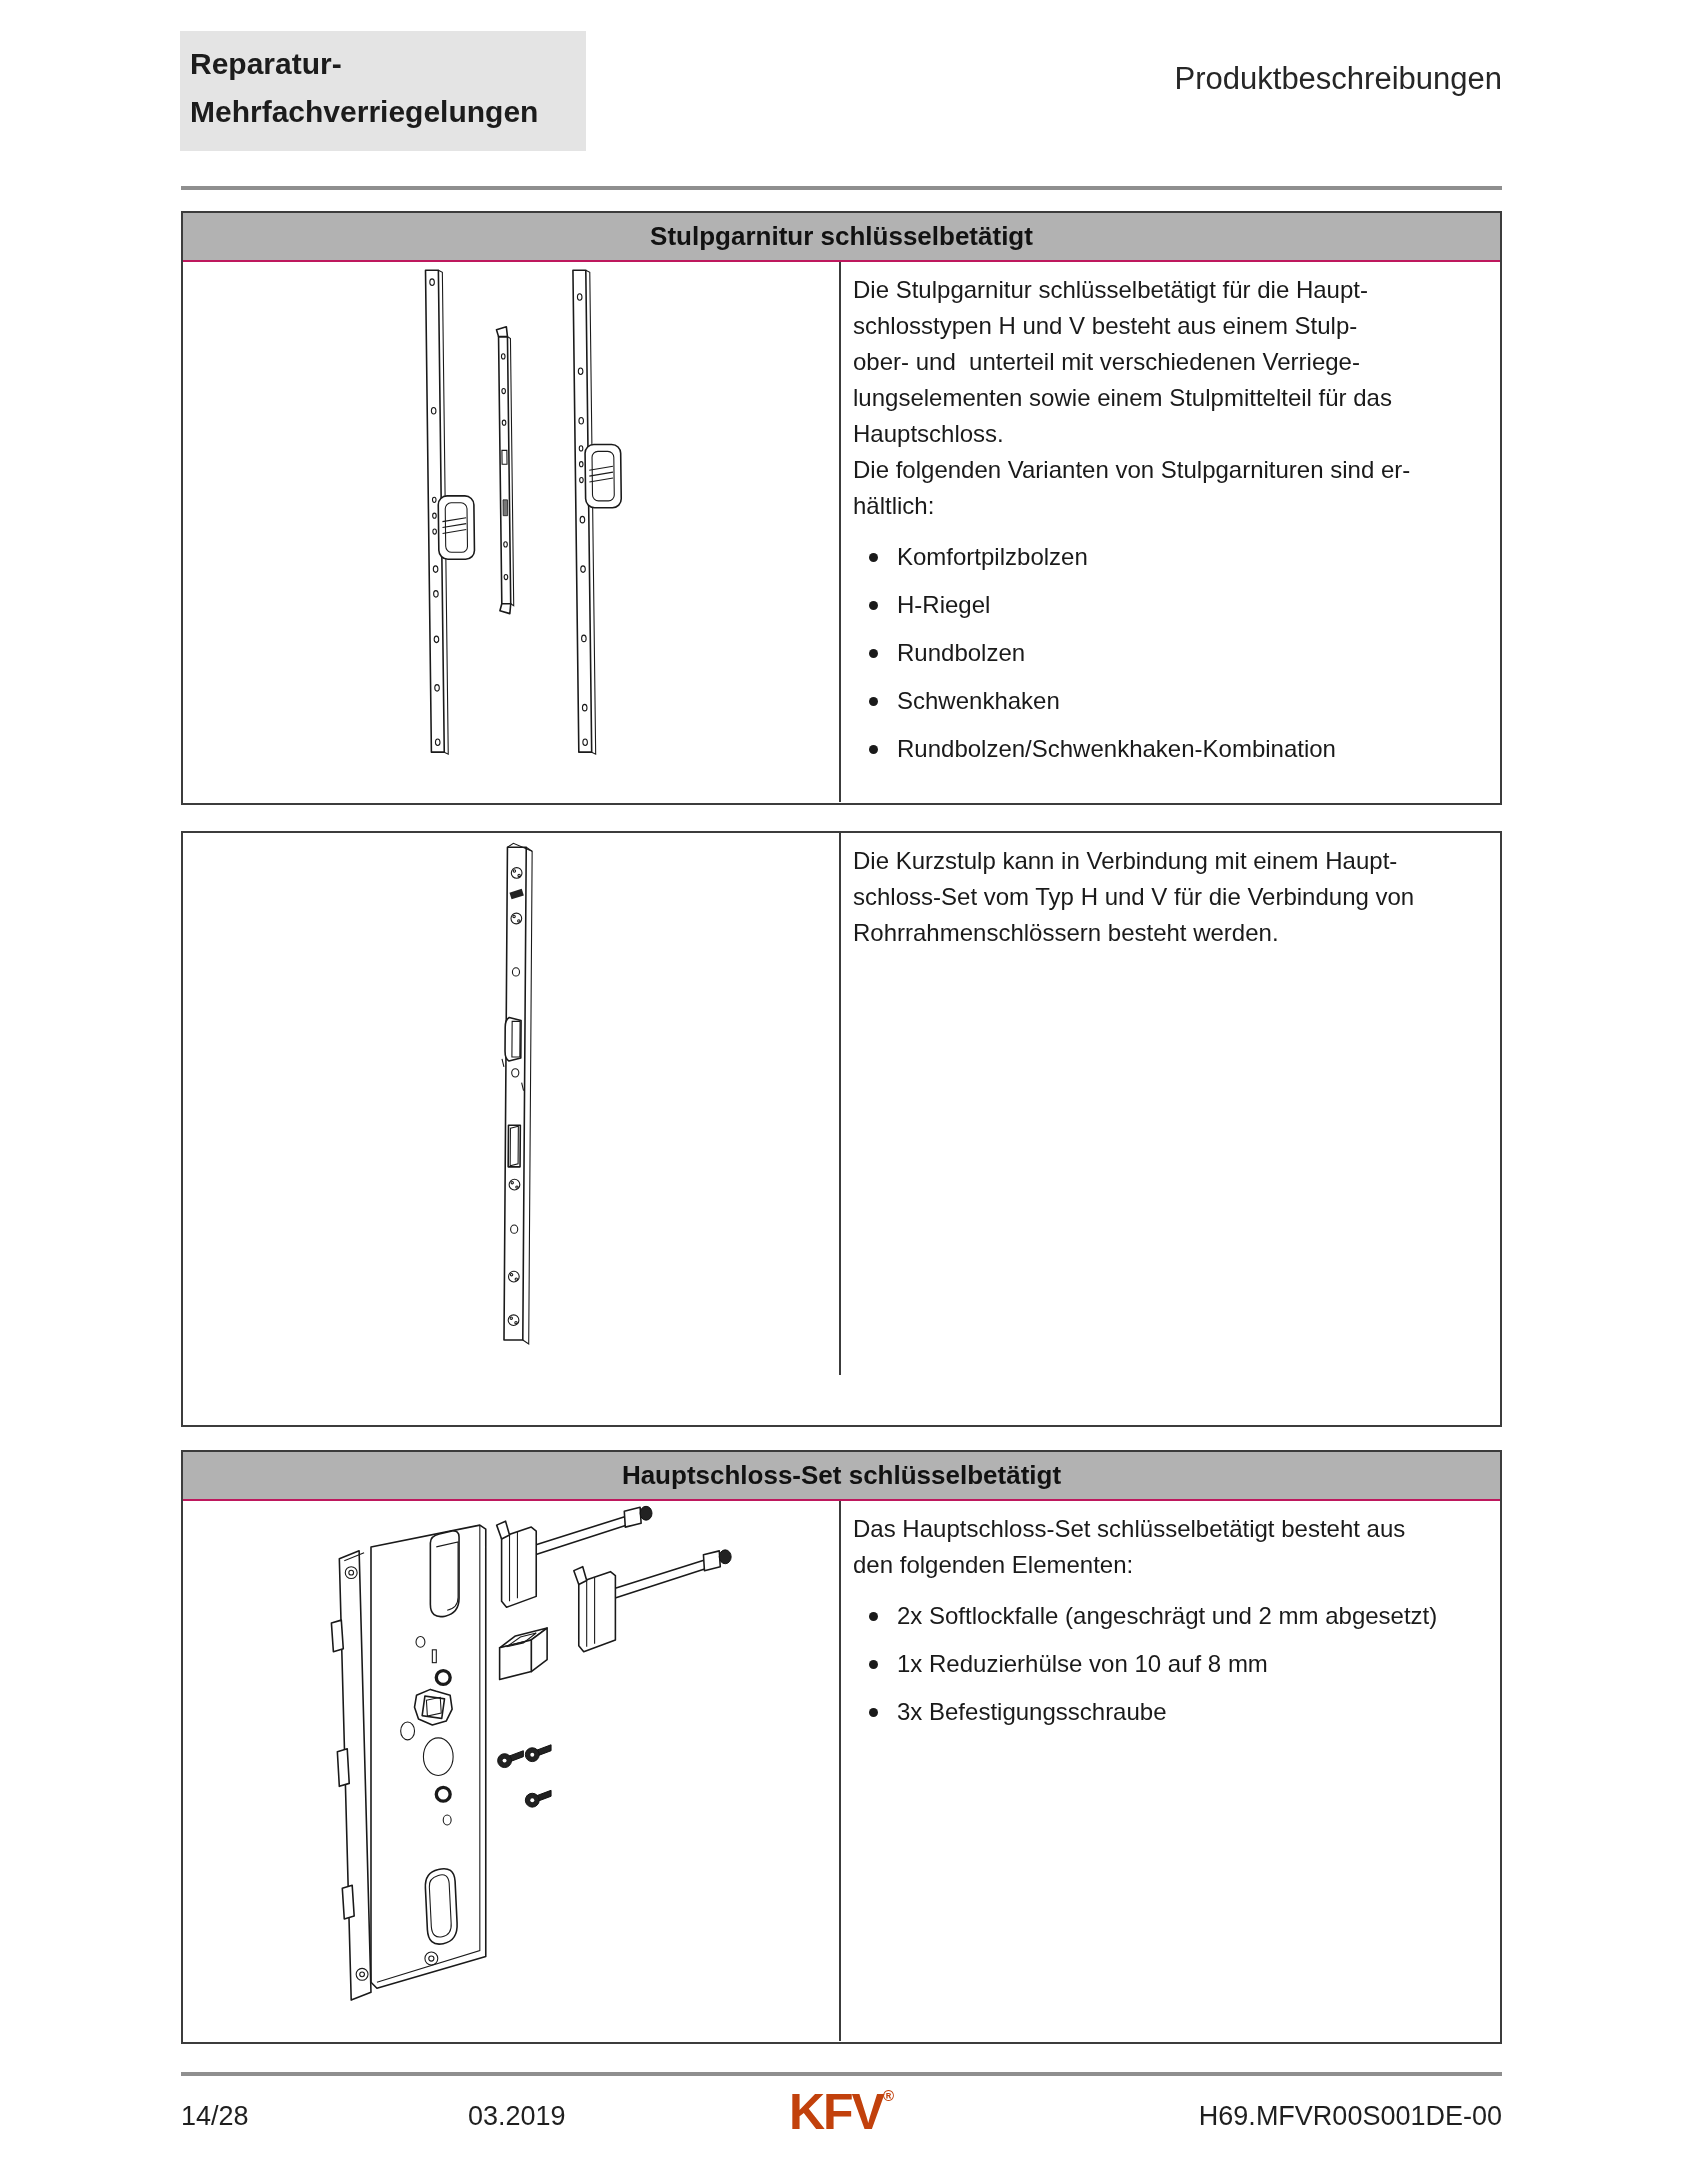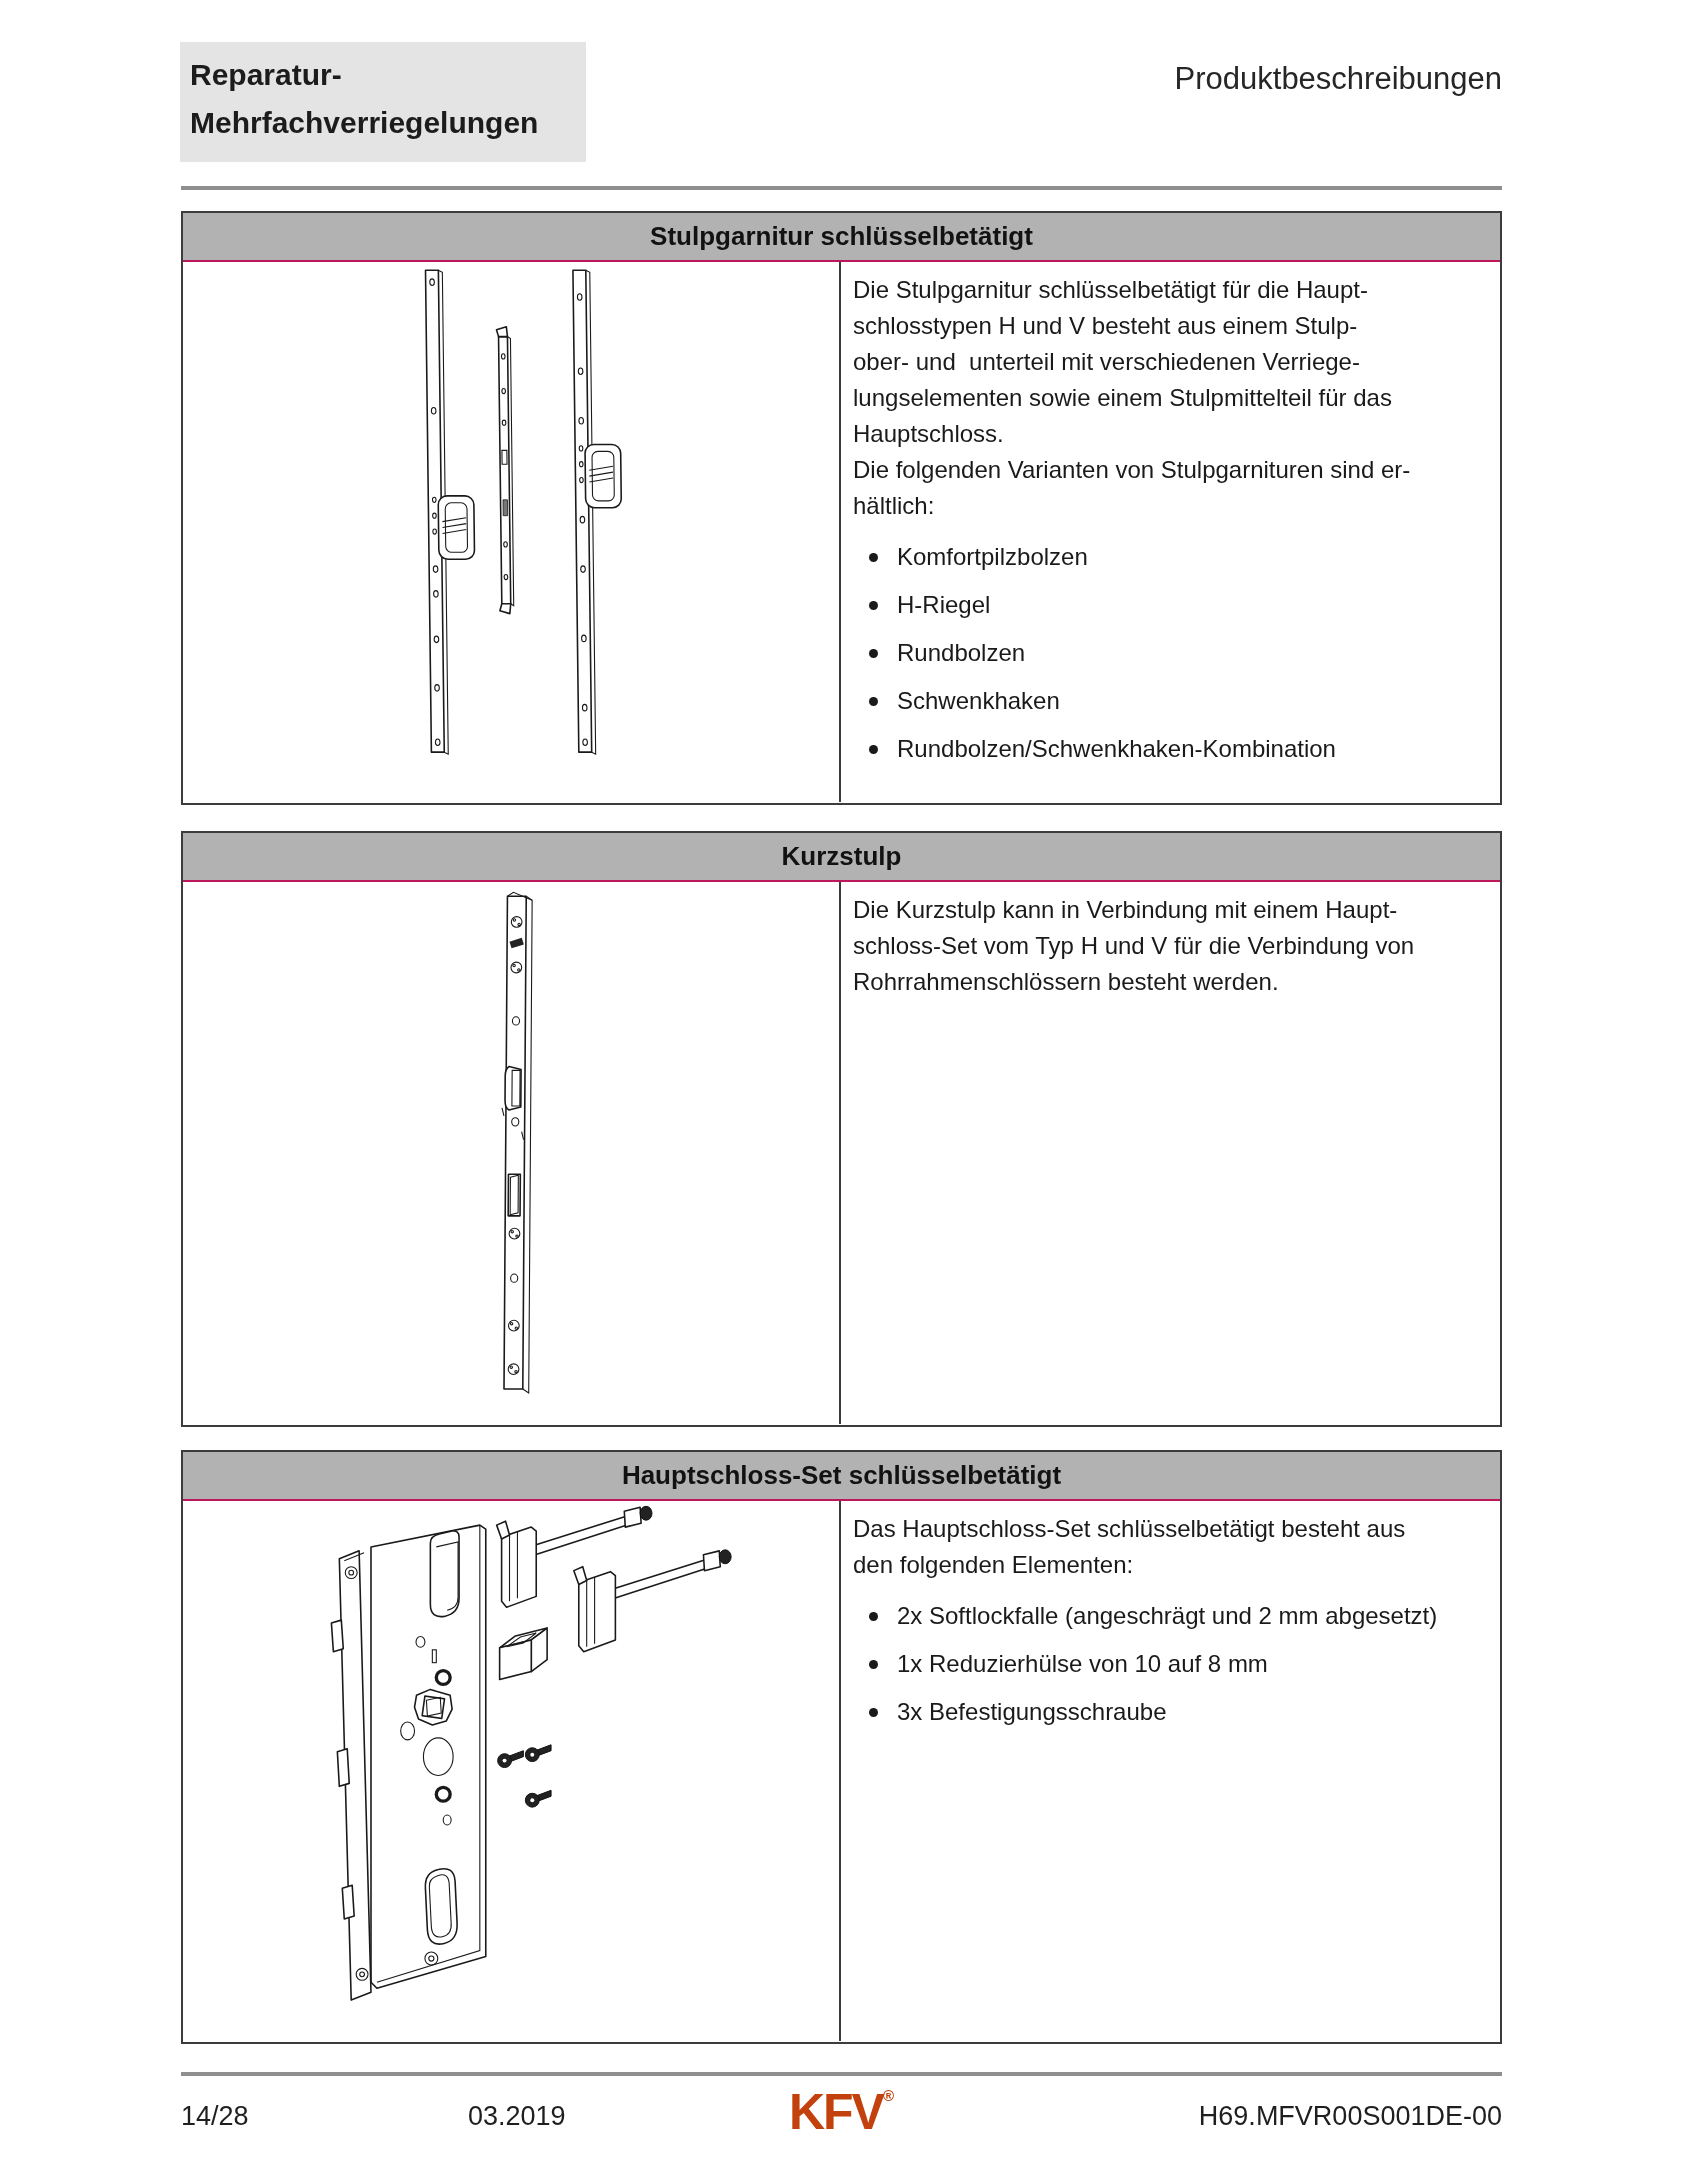--- a/index.html
+++ b/index.html
@@ -4,21 +4,21 @@
 <style>
   html,body{margin:0;padding:0;}
   body{
     width:1683px;height:2178px;background:#ffffff;position:relative;
     font-family:"Liberation Sans", sans-serif;color:#1a1a1a;
     -webkit-font-smoothing:antialiased;
   }
   .abs{position:absolute;}
   
   .title-box{
-    left:180px;top:42px;width:406px;height:120px;background:#e4e4e4;
+    left:180px;top:31px;width:406px;height:120px;background:#e4e4e4;
     box-sizing:border-box;padding:9px 4px 0 10px;
   }
   .title-box div{font-size:30px;font-weight:bold;line-height:48px;color:#1c1c1c;}
   .page-title{
     top:61px;right:181px;font-size:31px;color:#262626;
   }
   .rule{left:181px;width:1321px;height:4px;background:#8f8f8f;}
   .rule-top{top:186px;}
   .rule-bottom{top:2072px;}
   
@@ -150,21 +150,20 @@
         <li>H-Riegel</li>
         <li>Rundbolzen</li>
         <li>Schwenkhaken</li>
         <li>Rundbolzen/Schwenkhaken-Kombination</li>
       </ul>
     </div>
   </div>
 </div>
 
 <div class="abs tbl" style="top:831px;height:596px;">
-  <div class="tbl-header">Kurzstulp</div>
   <div class="tbl-body">
     <div class="cell-img">
       <svg width="656" height="544" viewBox="0 0 663 549">
         <g transform="skewX(-0.4)">
           <g transform="translate(328,0)">
             <rect class="draw" x="0" y="14" width="19" height="498"></rect>
             <path class="draw-thin" d="M19,14 L25,18 L25,516 L19,512"></path>
             <path class="draw-thin" d="M0,14 L6,10 L25,18"></path>
 
             <g class="draw-thin">

